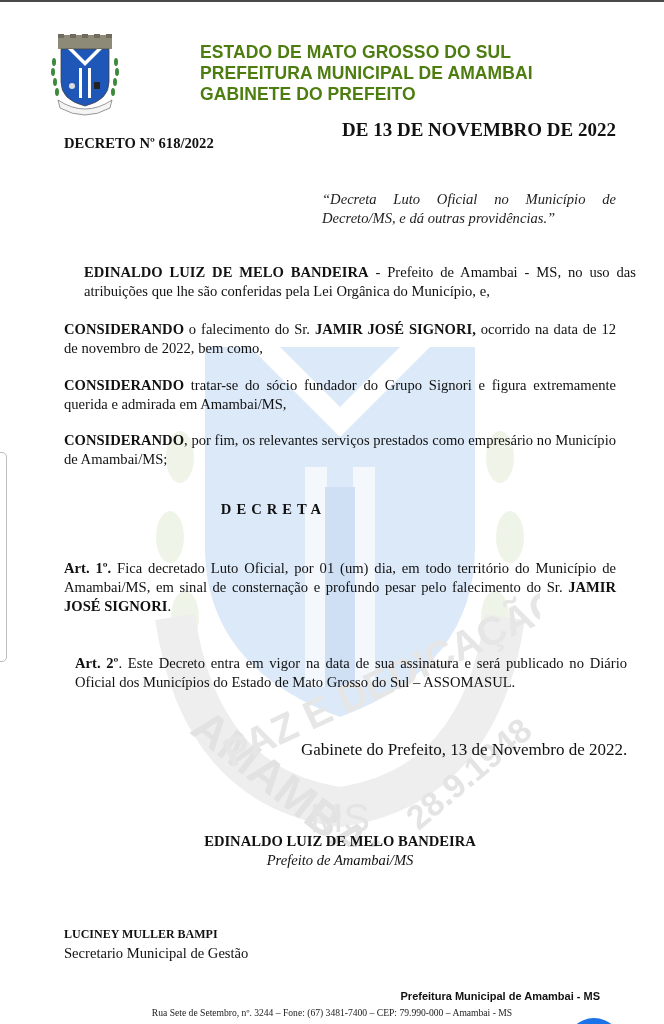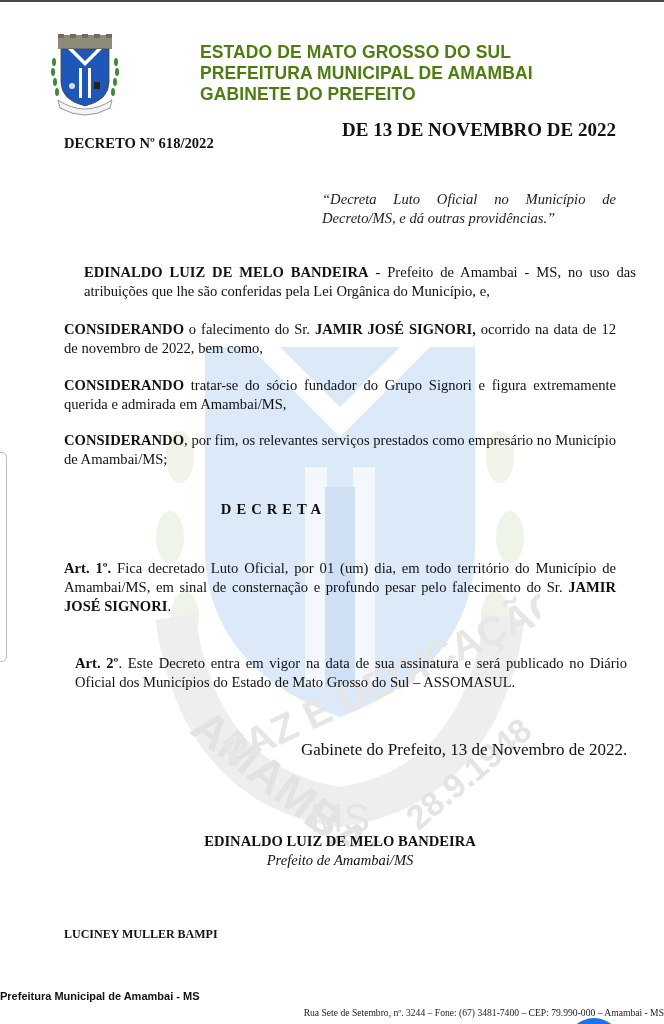--- a/index.html
+++ b/index.html
@@ -35,23 +35,23 @@
              font-weight: bold; font-size: 14.6px; letter-spacing: 5px; }
 
   .local { position: absolute; left: 301px; top: 738px; font-size: 17px; font-family: Liberation Serif, serif; }
 
   .sig1-name { position: absolute; left: 0; width: 680px; top: 831px; text-align: center; font-weight: bold; font-size: 14.6px; }
   .sig1-role { position: absolute; left: 0; width: 680px; top: 850px; text-align: center; font-style: italic; font-size: 14.6px; }
 
   .sig2-name { position: absolute; left: 64px; top: 925px; font-weight: bold; font-size: 12px; }
   .sig2-role { position: absolute; left: 64px; top: 943px; font-size: 14.6px; }
 
-  .foot1 { position: absolute; left: 0; width: 600px; top: 988px; text-align: left;
+  .foot1 { position: absolute; left: 0; width: 600px; top: 988px; text-align: right;
            font-family: "Liberation Sans", "DejaVu Sans", sans-serif; font-weight: bold; font-size: 11px; }
-  .foot2 { position: absolute; left: 0; width: 664px; top: 1005px; text-align: right;
+  .foot2 { position: absolute; left: 0; width: 664px; top: 1005px; text-align: center;
            font-size: 9.6px; color: #222; white-space: nowrap; }
 
   .scroll-handle { position: absolute; left: -6px; top: 452px; width: 11px; height: 208px;
                    border: 1px solid #bdbdbd; border-radius: 5px; background: #fff; }
   .fab { position: absolute; left: 566px; top: 1018px; width: 56px; height: 56px; border-radius: 50%; background: #1a73e8; }
 </style>
 </head>
 <body>
 
 <div class="topbar"></div>
@@ -148,19 +148,20 @@
   <div class="row just" style="top:652px;margin-left:11px;">
     <span class="b">Art. 2º</span><span>. Este Decreto entra em vigor na data de sua assinatura e será publicado no Diário Oficial dos Municípios do Estado de Mato Grosso do Sul – ASSOMASUL.</span>
   </div>
 
   <div class="local">Gabinete do Prefeito, 13 de Novembro de 2022.</div>
 
   <div class="sig1-name">EDINALDO LUIZ DE MELO BANDEIRA</div>
   <div class="sig1-role">Prefeito de Amambai/MS</div>
 
   <div class="sig2-name">LUCINEY MULLER BAMPI</div>
+  <div class="sig2-role">Secretario Municipal de Gestão</div>
 
   <div class="foot1">Prefeitura Municipal de Amambai - MS</div>
   <div class="foot2">Rua Sete de Setembro, nº. 3244  –  Fone: (67) 3481-7400  –  CEP: 79.990-000  –  Amambai - MS</div>
 </div>
 
 <div class="scroll-handle"></div>
 <div class="fab"></div>
 
 </body></html>

